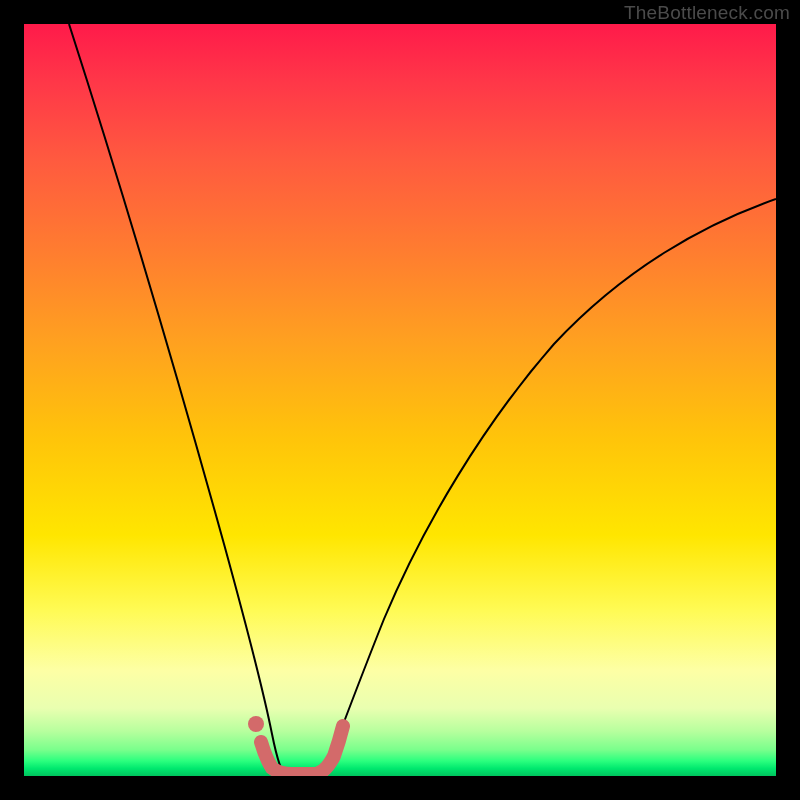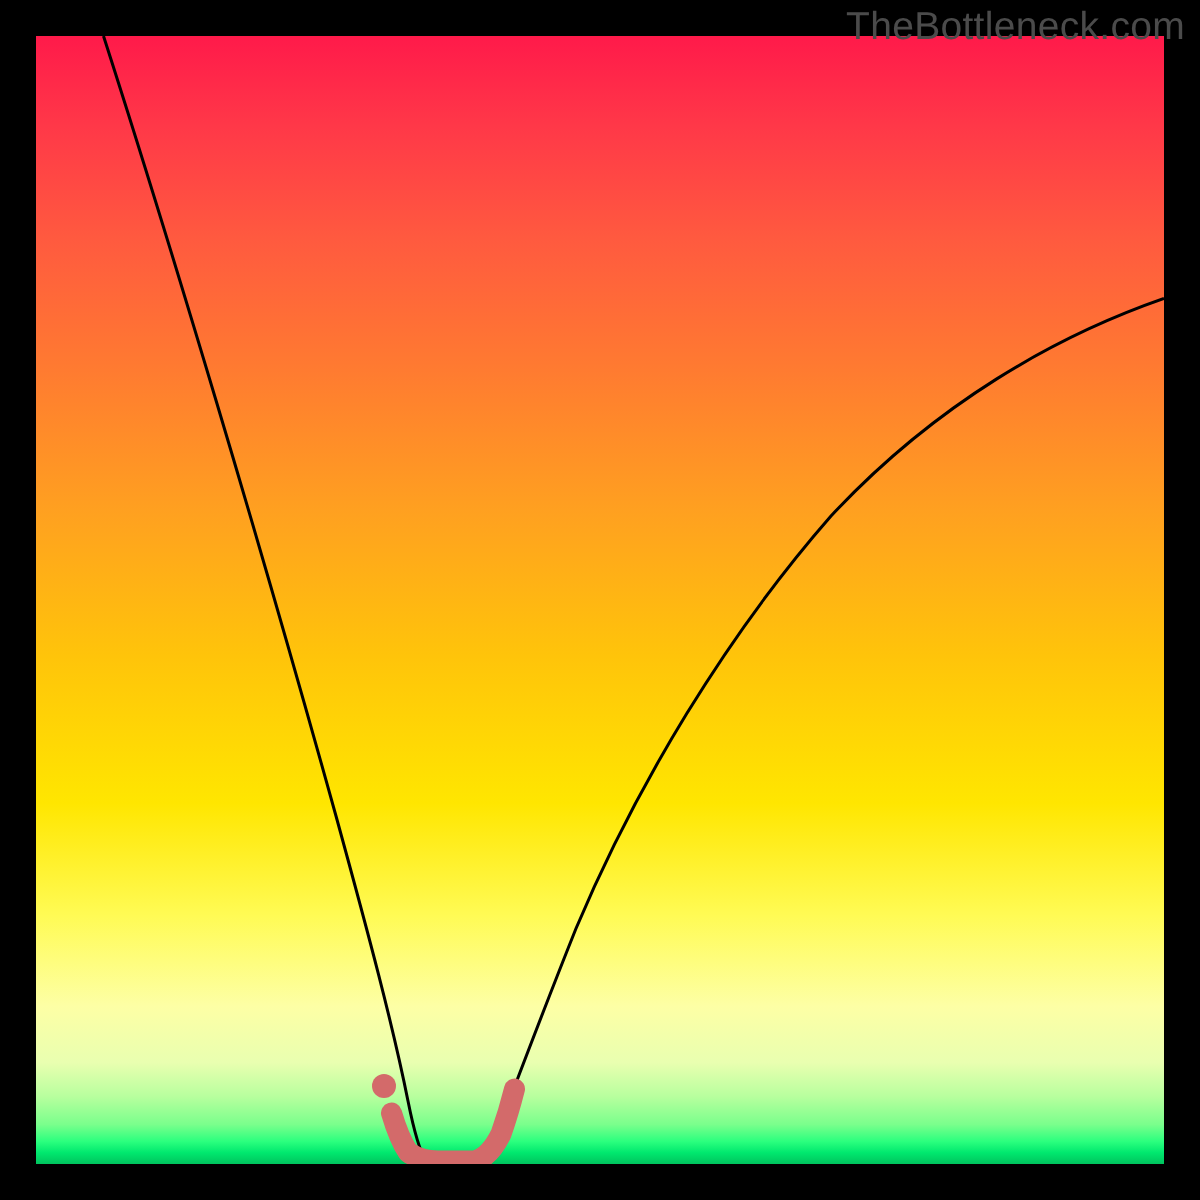--- a/index.html
+++ b/index.html
@@ -33,21 +33,21 @@
       #2bff7e 98%,
       #00e86e 99%,
       #00c45e 100%
     );
   }
   .watermark {
     position: absolute;
     top: 2px;
     right: 10px;
     color: #4b4b4b;
-    font-size: 26px;
+    font-size: 19px;
     font-weight: 500;
     letter-spacing: 0.2px;
     z-index: 5;
   }
   svg.overlay {
     position: absolute;
     left: 0;
     top: 0;
     width: 752px;
     height: 752px;

